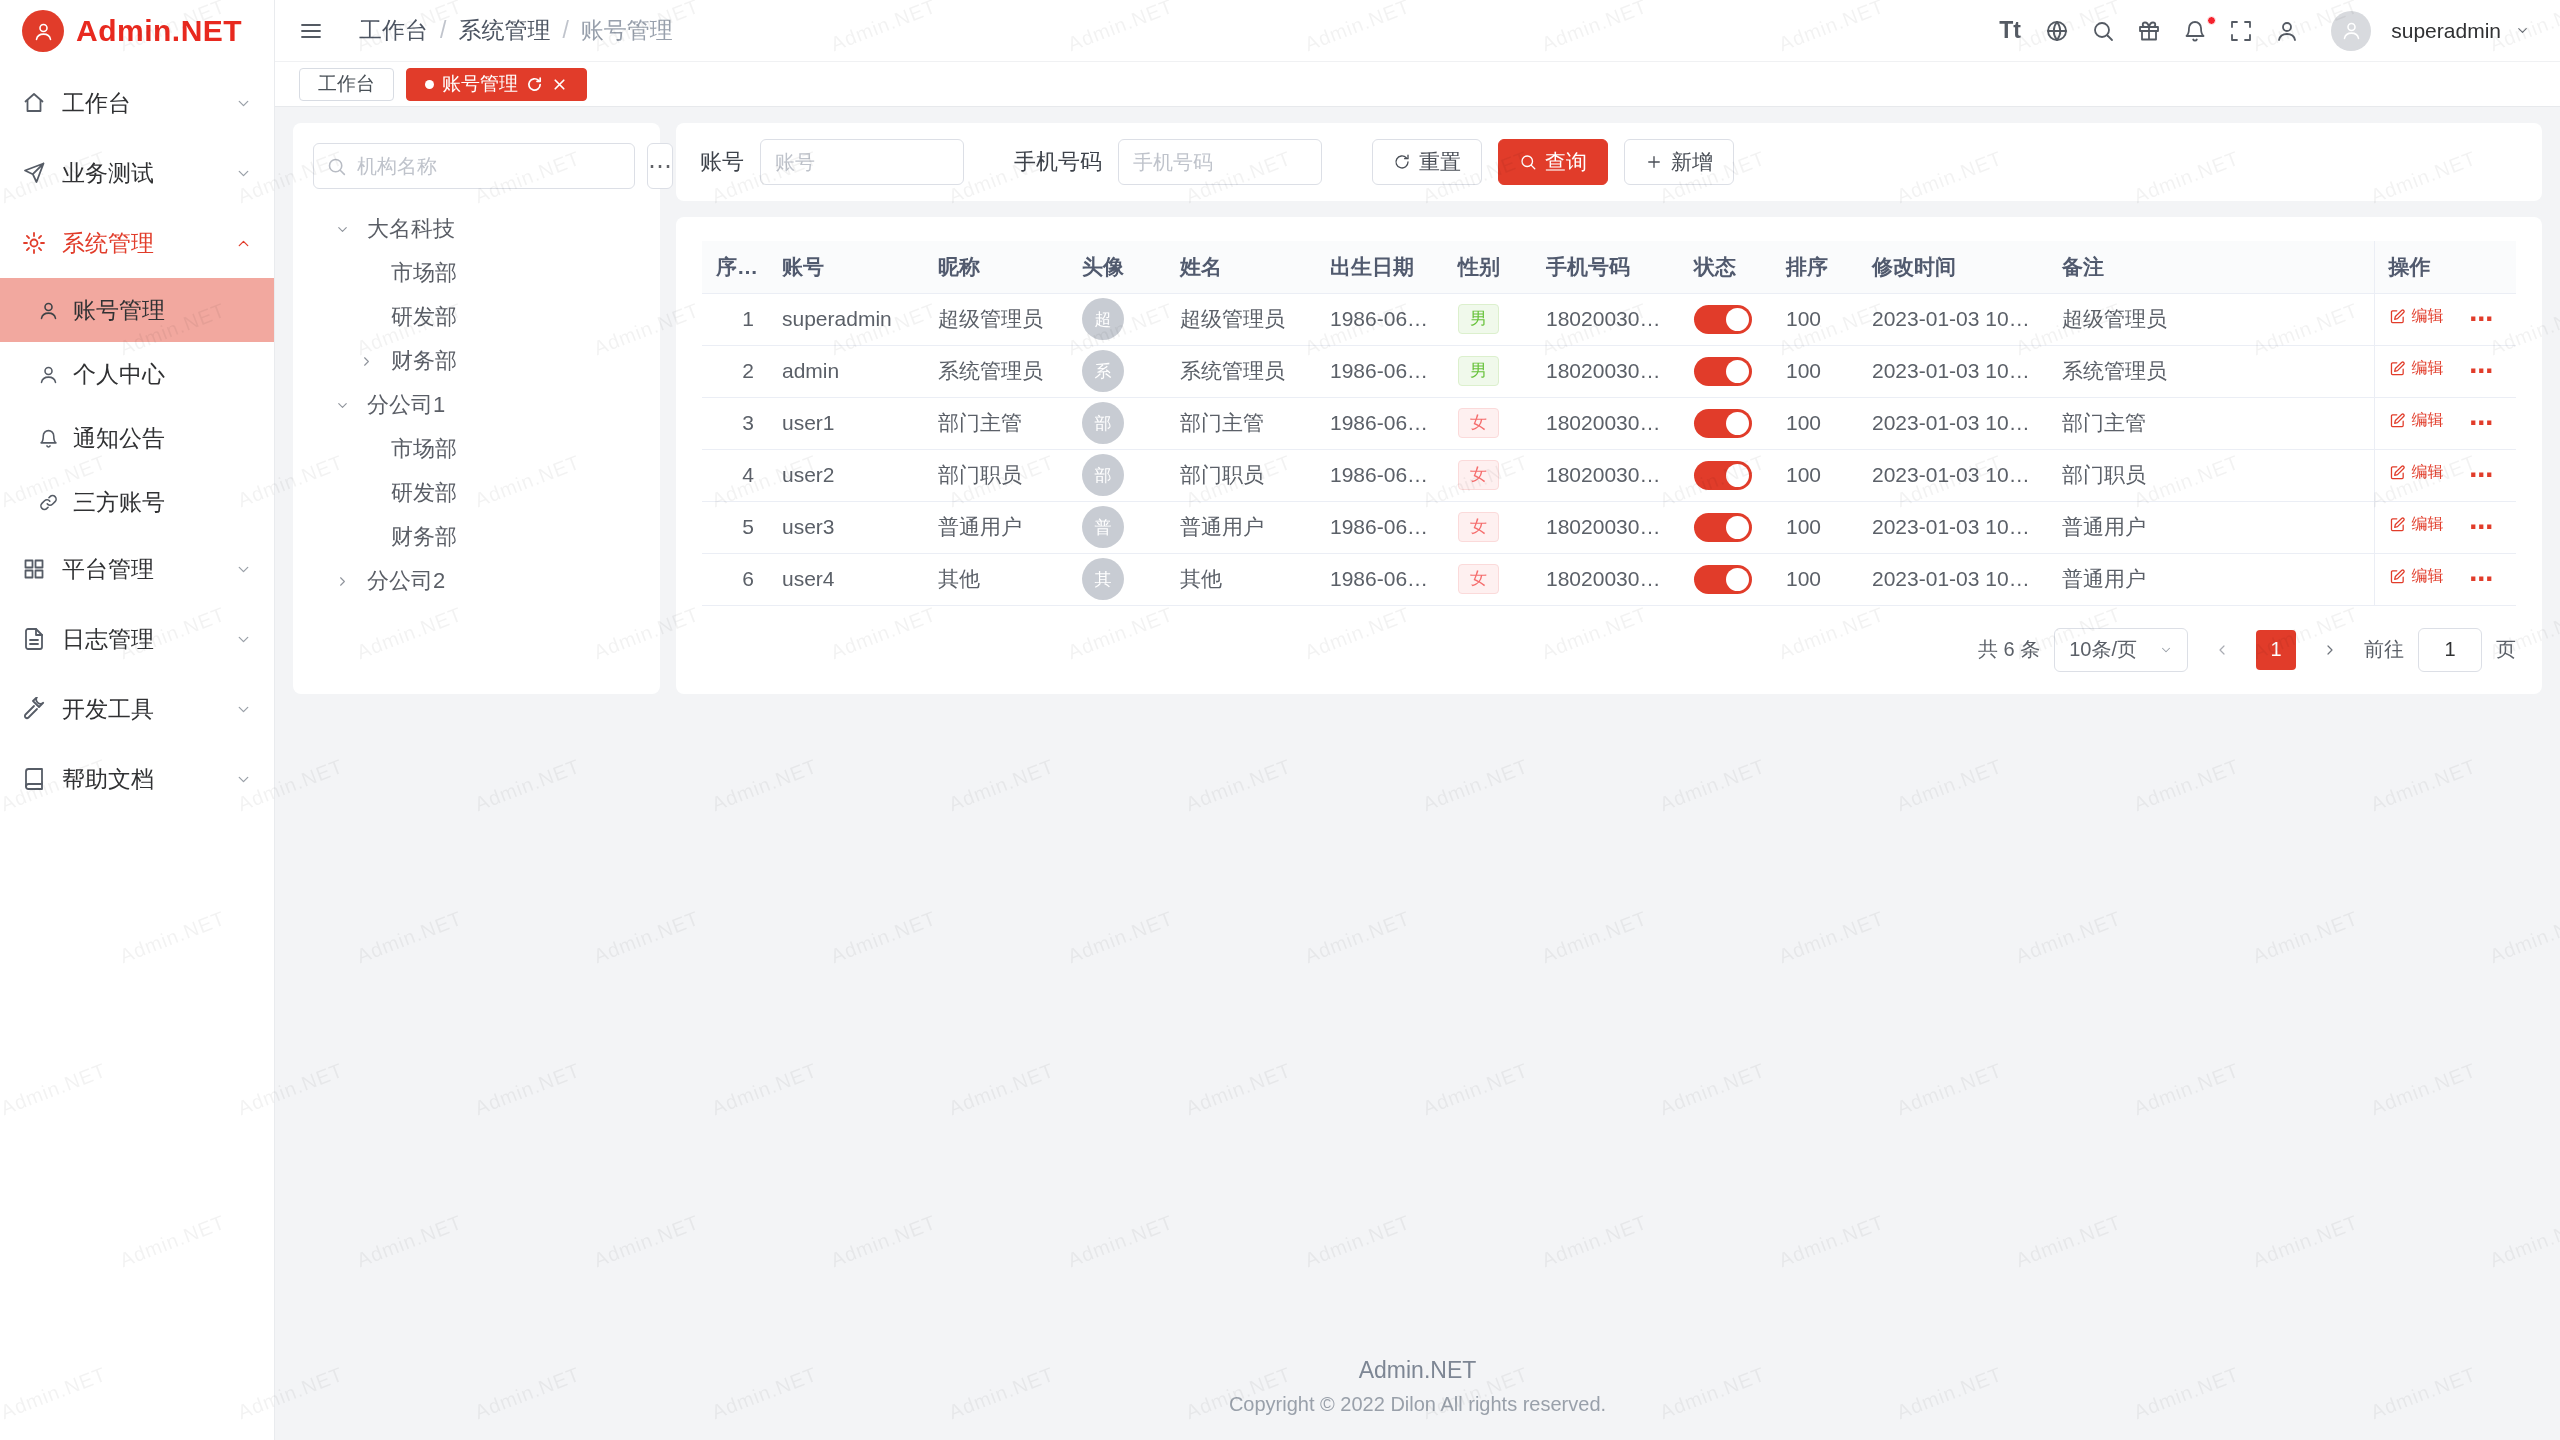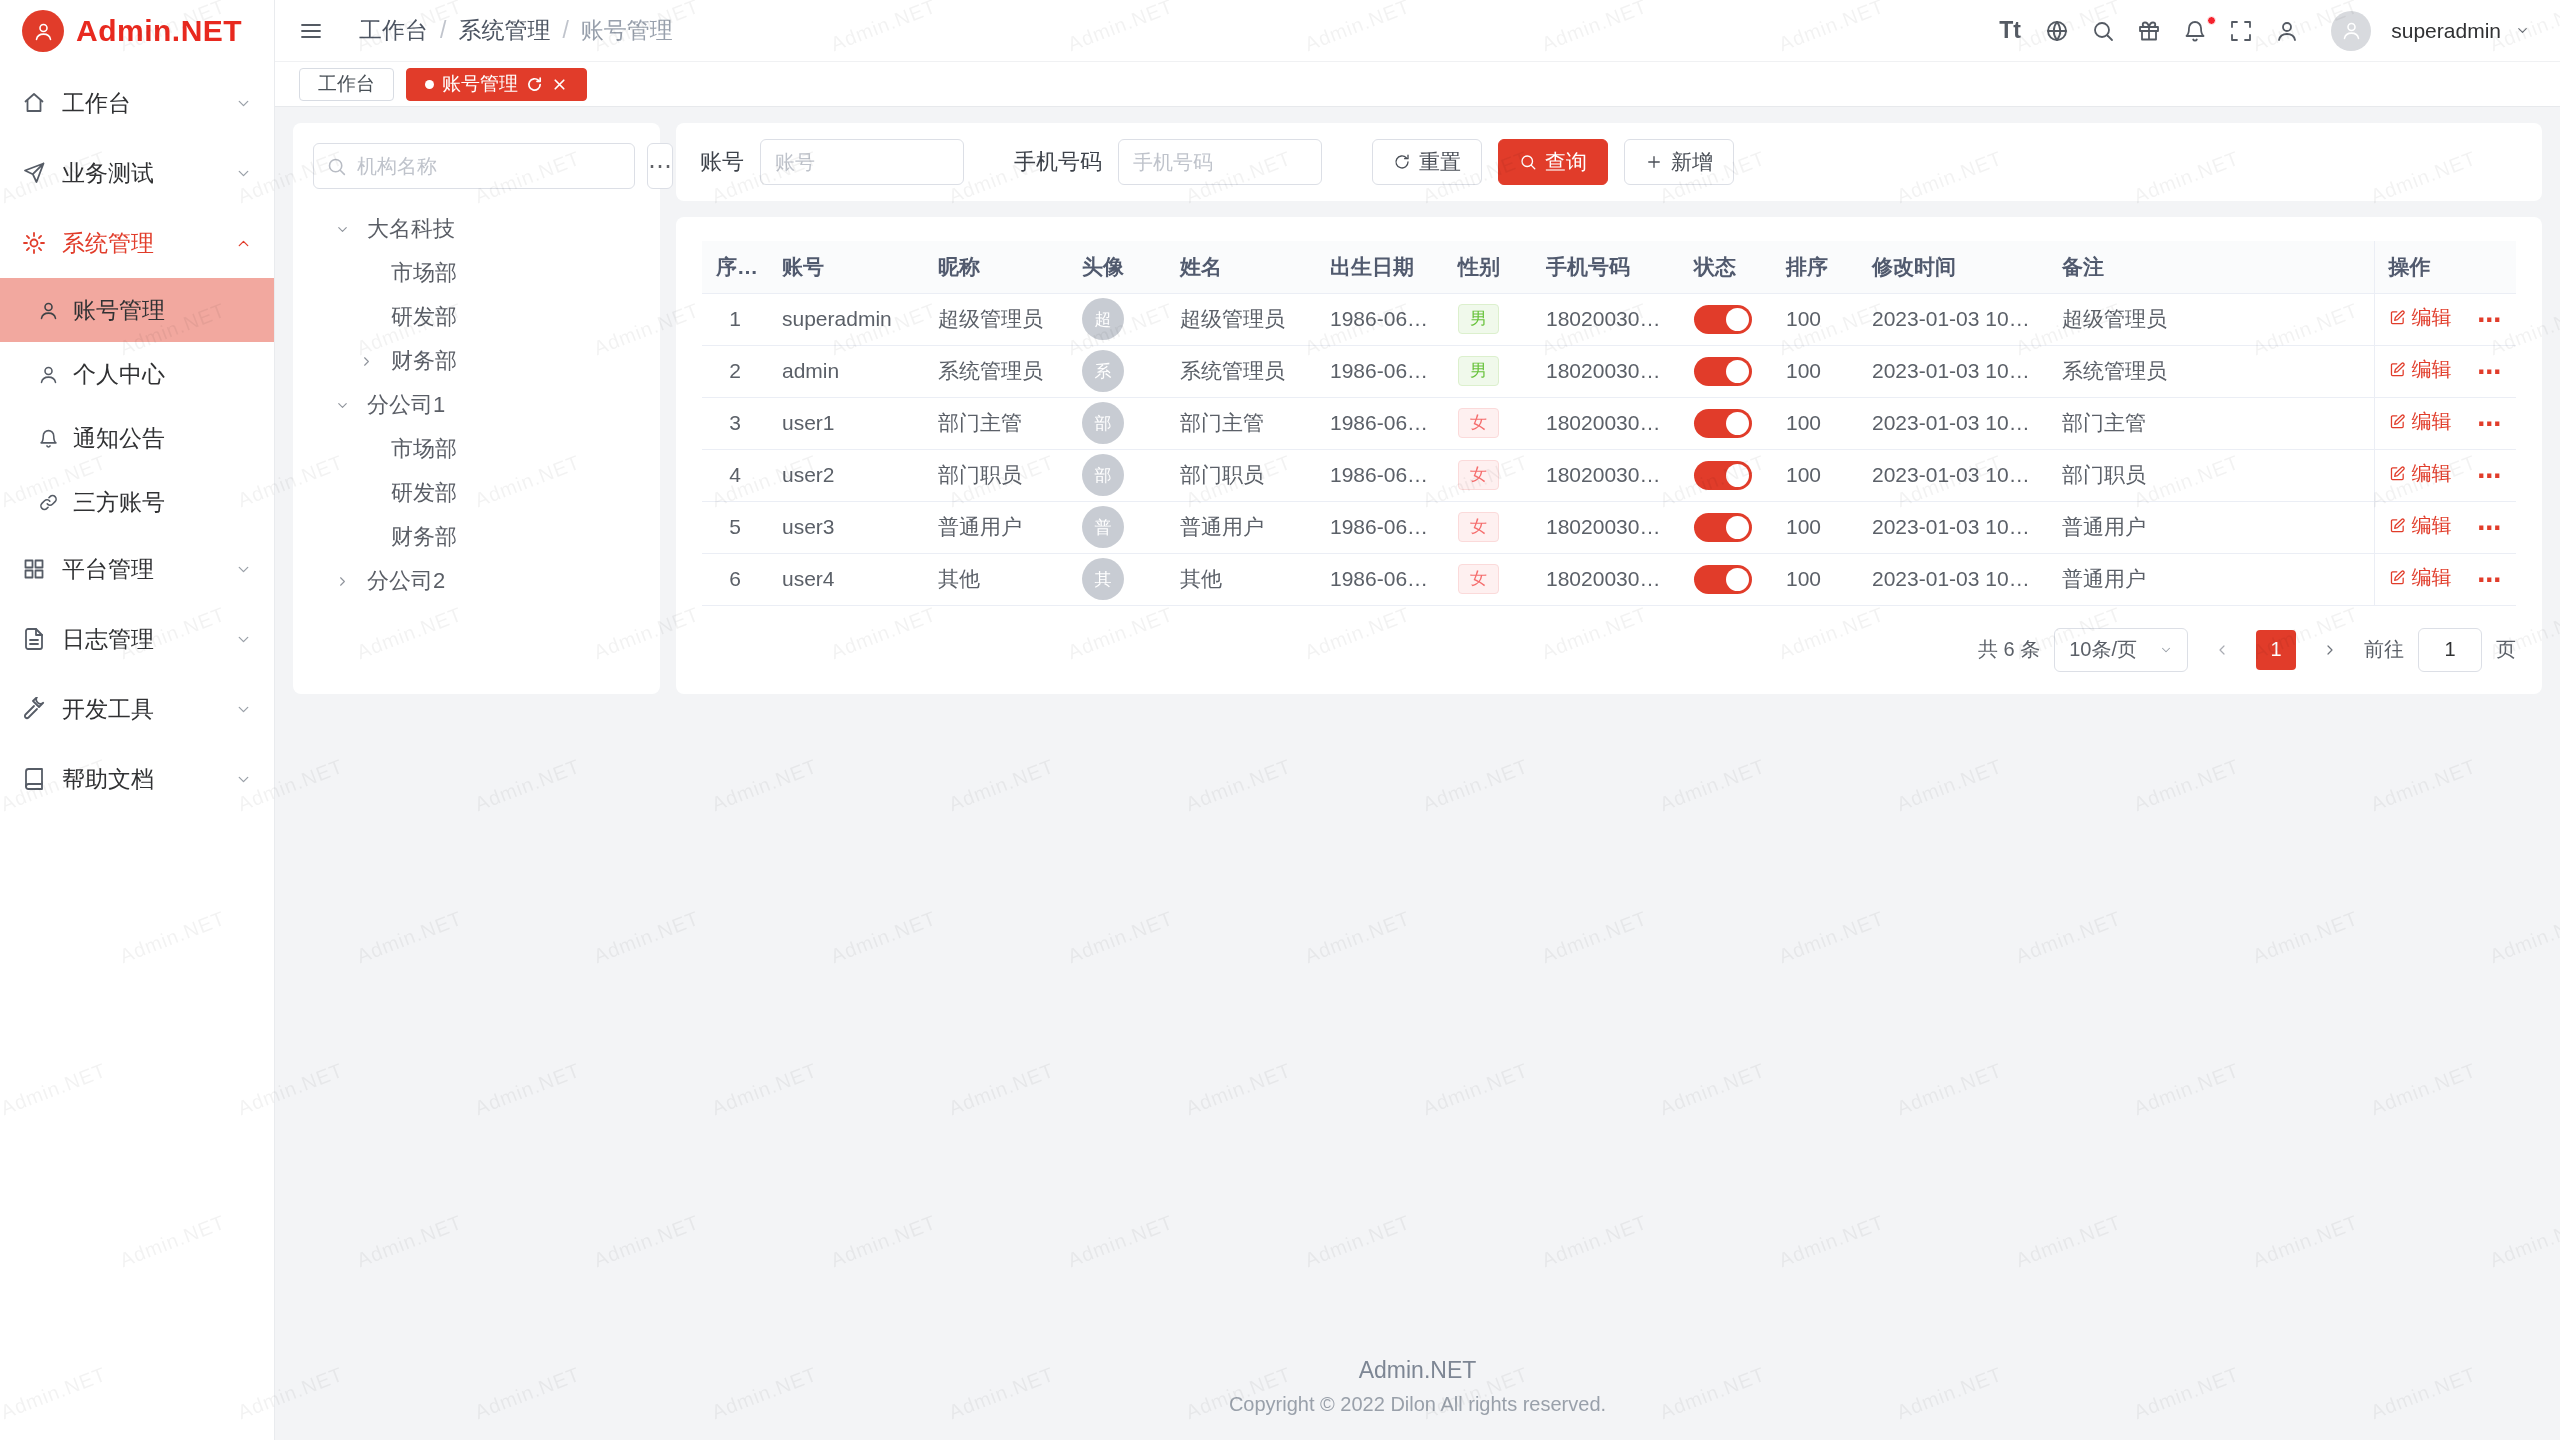--- a/index.html
+++ b/index.html
@@ -89,29 +89,29 @@
   .btn{height:46px;display:inline-flex;align-items:center;gap:8px;padding:0 20px;border-radius:6px;font-size:21px;cursor:pointer;font-family:inherit;border:1px solid var(--border);background:#fff;color:#4a4f57}
   .btn.primary{background:var(--red);border-color:var(--red);color:#fff}
   .btn .ic{width:18px;height:18px}
 
   
   .table-card{flex:none;padding:24px 26px 22px 26px}
   table{width:100%;border-collapse:collapse;table-layout:fixed}
   th,td{text-align:left;padding:0 14px;height:52px;font-size:21px;overflow:hidden;white-space:nowrap;text-overflow:ellipsis}
   thead th{background:#fafbfc;color:#515a6e;font-weight:bold;border-bottom:1px solid var(--line)}
   tbody td{color:#5b6068;border-bottom:1px solid var(--line)}
-  th.c,td.c{text-align:center}
+  th.c,td.c{text-align:right}
   th.ops,td.ops{border-left:1px solid var(--line)}
   .avatar-badge{display:inline-flex;width:42px;height:42px;border-radius:50%;background:#c8ccd3;color:#fff;align-items:center;justify-content:center;font-size:17px}
   .tag{display:inline-block;padding:3px 11px;border-radius:4px;font-size:17px;line-height:1.25}
   .tag.male{color:#67c23a;background:#f0f9eb;border:1px solid #dcf0cd}
   .tag.female{color:#f56c6c;background:#fef0f0;border:1px solid #fbdada}
   .switch{display:inline-block;width:58px;height:29px;border-radius:15px;background:var(--red);position:relative;cursor:pointer;vertical-align:middle}
   .switch::after{content:"";position:absolute;right:3px;top:3px;width:23px;height:23px;border-radius:50%;background:#fff}
-  .edit-link{color:var(--red);display:inline-flex;align-items:center;gap:6px;cursor:pointer;font-size:20px}
+  .edit-link{color:var(--red);display:inline-flex;align-items:center;gap:6px;cursor:pointer;font-size:16px}
   .more-dots{color:var(--red);font-size:24px;font-weight:bold;margin-left:20px;cursor:pointer;vertical-align:middle}
 
   
   .pagination{margin-top:22px;display:flex;align-items:center;justify-content:flex-end;gap:14px;color:#5b6068;font-size:20px}
   .pg-size{height:44px;border:1px solid var(--border);border-radius:6px;display:inline-flex;align-items:center;gap:22px;padding:0 14px;cursor:pointer;color:#5b6068}
   .pg-size .ic{width:14px;height:14px;color:#9aa0a8}
   .pg-btn{width:40px;height:40px;display:flex;align-items:center;justify-content:center;cursor:pointer;color:#a8abb2}
   .pg-btn .ic{width:16px;height:16px}
   .pg-btn.next{color:#6f747c}
   .pg-page{width:40px;height:40px;border-radius:4px;background:var(--red);color:#fff;display:flex;align-items:center;justify-content:center;cursor:pointer}

